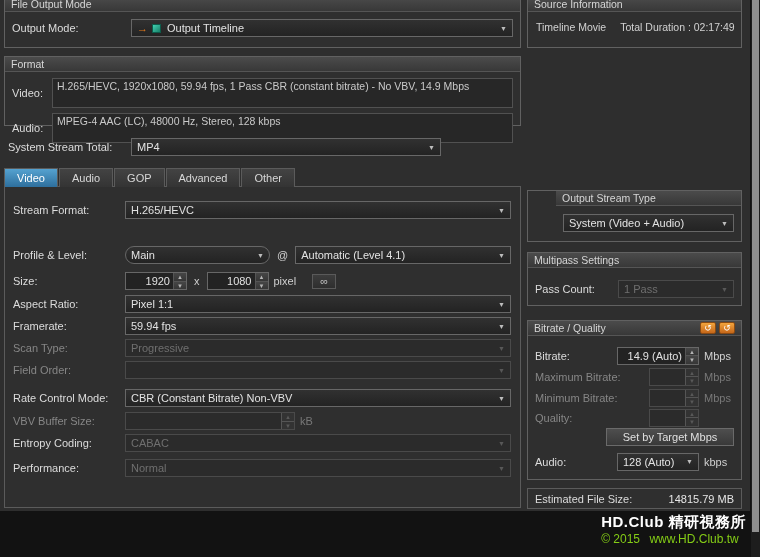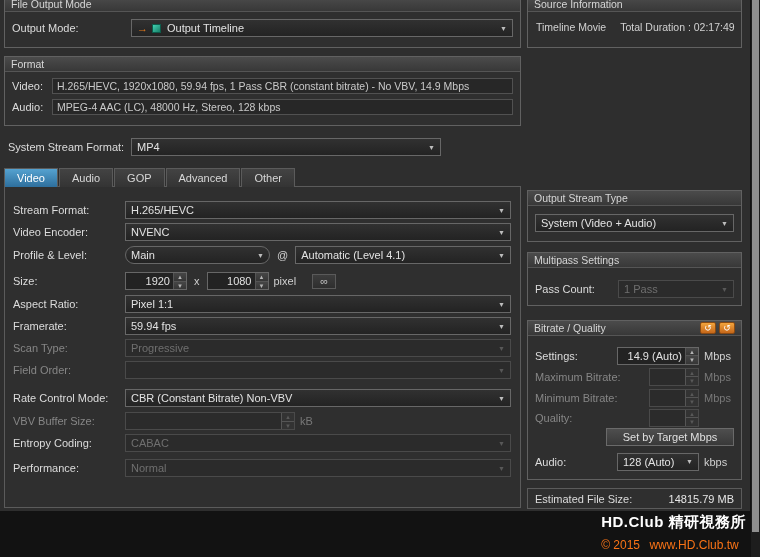--- a/index.html
+++ b/index.html
@@ -50,21 +50,21 @@
     flex:1; background:linear-gradient(#464646,#363636);
     color:#b5b5b5; font-size:6px; line-height:8px; text-align:center; overflow:hidden;
   }
   .spin-btn + .spin-btn { border-top:1px solid #555; }
   .spinner.disabled { border-color:#4a4a4a; background:#2b2b2b; }
   .spinner.disabled input { color:#6f6f6f; }
   .spinner.disabled .spin-btn { color:#595959; background:#333; }
 
   .field {
     flex:1; background:#272727; border:1px solid #515151; color:#c9c9c9;
-    font-size:10.5px; height:16px; line-height:14px; padding:0 4px;
+    font-size:10.5px; height:30px; line-height:14px; padding:0 4px;
     white-space:nowrap; overflow:hidden;
   }
   .unit { font-size:11px; color:#d0d0d0; margin-left:5px; white-space:nowrap; }
   .unit.dim { color:#787878; }
 
   
   .g-fom { left:4px; top:-4px; width:517px; height:52px; }
   .g-fom .row { margin:7px 7px 0;justify-content:flex-end; }
   .g-fom .label { width:119px; flex:0 0 auto; }
   .g-fom .dropdown { flex:1; }
@@ -107,21 +107,21 @@
   .dd-fixed145 { flex:0 0 145px !important;border-radius:9px; }
   .sp-62 { width:62px; flex:0 0 62px; }
   .sp-170 { width:170px; flex:0 0 170px; }
   .link-btn {
     width:24px; height:15px; margin-left:16px;
     background:linear-gradient(#3d3d3d,#2e2e2e); border:1px solid #5a5a5a;
     color:#c0c0c0; text-align:center; line-height:13px; font-size:11px; cursor:default;
   }
 
   
-  .g-ost { left:527px; top:190px; width:215px; height:52px; }
+  .g-ost { left:527px; top:190px; width:215px; height:52px;padding-left:28px; }
   .g-ost .row { margin:8px 7px 0; }
   .g-ost .dropdown { flex:1; }
   .g-mp { left:527px; top:252px; width:215px; height:54px; }
   .g-mp .row { margin:12px 7px 0; }
   .g-mp .dropdown { width:116px; margin-left:auto; }
   .g-bq { left:527px; top:320px; width:215px; height:160px; }
   .hdr-icon {
     width:16px; height:12px; margin-left:3px; flex:0 0 auto;
     background:linear-gradient(#f2a43c,#c5671a); border:1px solid #8a4a12;
     border-radius:2px; color:#fff; font-size:9px; line-height:11px; text-align:center;
@@ -143,21 +143,21 @@
     border:1px solid #5b5b5b; background:#2f2f2f;
     display:flex; align-items:center; padding:0 7px;
   }
   .efs-value { margin-left:auto; font-size:11px; color:#e6e6e6; }
 
   
   .scrollbar { position:absolute; right:0; top:0; width:9px; height:557px; background:#1d1d1d; }
   .scrollbar-thumb { position:absolute; left:1px; top:0; width:7px; height:532px; background:#8f8f8f; }
   .watermark { position:absolute; right:14px; top:513px; }
   .wm1 { color:#ffffff; font-size:15px; font-weight:bold; letter-spacing:0.5px; white-space:nowrap; }
-  .wm2 { color:#f97316; font-size:12px; margin-top:6px; white-space:nowrap; }
+  .wm2 { color:#84cc16; font-size:12px; margin-top:0; white-space:nowrap; }
   .wm2 .url { margin-left:6px; }
 </style>
 </head>
 <body>
 
 <div class="panel">
 
   <div class="group g-fom">
     <div class="group-header">
       <span class="title">File Output Mode</span>
@@ -191,21 +191,21 @@
       <span class="label">Video:</span>
       <div class="field">H.265/HEVC, 1920x1080, 59.94 fps, 1 Pass CBR (constant bitrate) - No VBV, 14.9 Mbps</div>
     </div>
     <div class="row">
       <span class="label">Audio:</span>
       <div class="field">MPEG-4 AAC (LC), 48000 Hz, Stereo, 128 kbps</div>
     </div>
   </div>
 
   <div class="ssf-row">
-    <span class="label">System Stream Format:</span>
+    <span class="label">System Stream Total:</span>
     <div class="dropdown">
       <span class="dd-text">MP4</span>
       <span class="dd-arrow">▼</span>
     </div>
   </div>
 
   <div class="tabs">
     <div class="tab active">Video</div>
     <div class="tab">Audio</div>
     <div class="tab">GOP</div>
@@ -216,27 +216,20 @@
   <div class="tab-panel">
 
     <div class="prow" style="top:14px">
       <span class="label">Stream Format:</span>
       <div class="dropdown">
         <span class="dd-text">H.265/HEVC</span>
         <span class="dd-arrow">▼</span>
       </div>
     </div>
 
-    <div class="prow" style="top:36px">
-      <span class="label">Video Encoder:</span>
-      <div class="dropdown">
-        <span class="dd-text">NVENC</span>
-        <span class="dd-arrow">▼</span>
-      </div>
-    </div>
 
     <div class="prow" style="top:59px">
       <span class="label">Profile &amp; Level:</span>
       <div class="dropdown dd-fixed145">
         <span class="dd-text">Main</span>
         <span class="dd-arrow">▼</span>
       </div>
       <span class="sep">@</span>
       <div class="dropdown">
         <span class="dd-text">Automatic (Level 4.1)</span>
@@ -361,21 +354,21 @@
   </div>
 
   <div class="group g-bq">
     <div class="group-header">
       <span class="title">Bitrate / Quality</span>
       <span class="hdr-icon">↺</span>
       <span class="hdr-icon">↺</span>
     </div>
 
     <div class="bq-row" style="top:26px">
-      <span class="label">Settings:</span>
+      <span class="label">Bitrate:</span>
       <div class="spinner w-82">
         <input value="14.9 (Auto)" style="">
         <div class="spin-btns">
           <div class="spin-btn">▲</div>
           <div class="spin-btn">▼</div>
         </div>
       </div>
       <span class="unit u-col">Mbps</span>
     </div>
 

